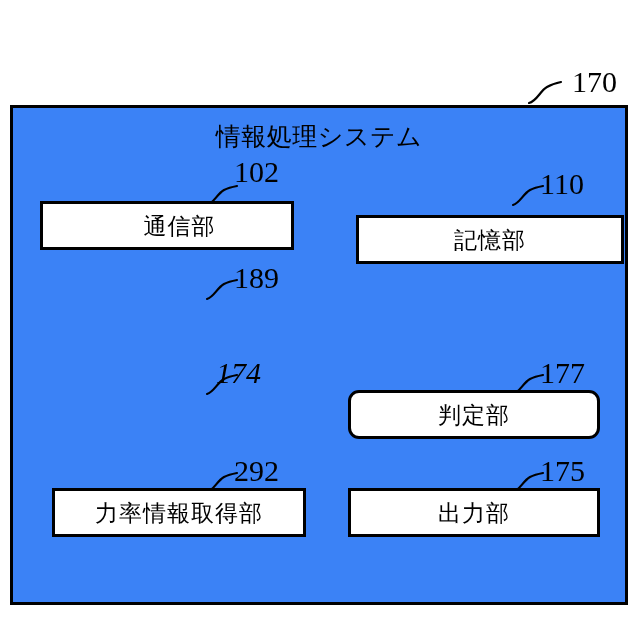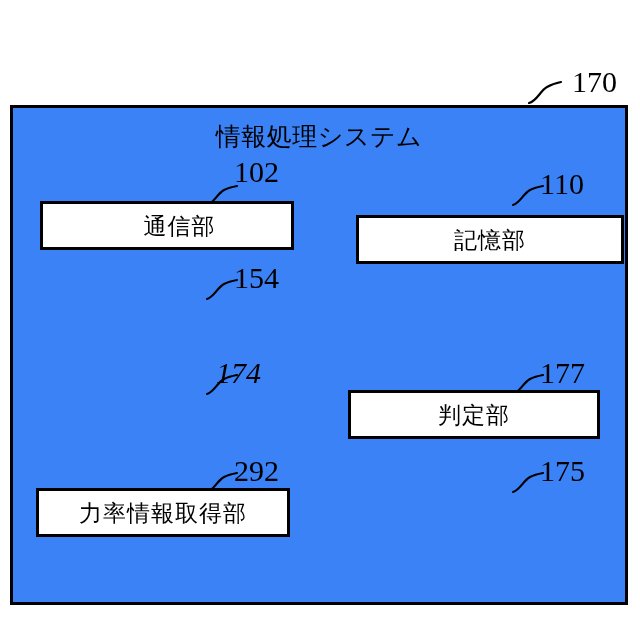--- a/index.html
+++ b/index.html
@@ -100,49 +100,52 @@
     <path d="M2,22 C9,20 12,11 19,7 C23,5 27,4 32,3"></path>
   </svg>
   <div class="ref-num" style="left:234px; top:156px;text-align:right;">102</div>
   <div class="unit-box" style="left:40px; top:201px; width:254px; height:49px;padding-left:25px;">
     <span class="unit-label">通信部</span>
   </div>
 
   <svg class="leader" style="left:205px; top:277px;" width="36" height="26" viewBox="0 0 36 26">
     <path d="M2,22 C9,20 12,11 19,7 C23,5 27,4 32,3"></path>
   </svg>
-  <div class="ref-num" style="left:234px; top:262px;">154</div>
+  <div class="ref-num" style="left:234px; top:262px;">189</div>
 
   <svg class="leader" style="left:205px; top:372px;" width="36" height="26" viewBox="0 0 36 26">
     <path d="M2,22 C9,20 12,11 19,7 C23,5 27,4 32,3"></path>
   </svg>
   <div class="ref-num" style="left:216px; top:357px;font-style:italic;">174</div>
 
   <svg class="leader" style="left:205px; top:470px;" width="36" height="26" viewBox="0 0 36 26">
     <path d="M2,22 C9,20 12,11 19,7 C23,5 27,4 32,3"></path>
   </svg>
   <div class="ref-num" style="left:234px; top:455px;">292</div>
-  <div class="unit-box" style="left:36px; top:488px; width:254px; height:49px;">
+  <div class="unit-box" style="left:52px; top:488px; width:254px; height:49px;">
     <span class="unit-label">力率情報取得部</span>
   </div>
 
   <svg class="leader" style="left:511px; top:183px;" width="36" height="26" viewBox="0 0 36 26">
     <path d="M2,22 C9,20 12,11 19,7 C23,5 27,4 32,3"></path>
   </svg>
   <div class="ref-num" style="left:540px; top:168px;">110</div>
   <div class="unit-box" style="left:356px; top:201px; width:268px; height:49px;margin-top:14px;">
     <span class="unit-label">記憶部</span>
   </div>
 
   <svg class="leader" style="left:511px; top:372px;" width="36" height="26" viewBox="0 0 36 26">
     <path d="M2,22 C9,20 12,11 19,7 C23,5 27,4 32,3"></path>
   </svg>
   <div class="ref-num" style="left:540px; top:357px;text-align:right;">177</div>
-  <div class="unit-box" style="left:348px; top:390px; width:252px; height:49px;">
+  <div class="unit-box" style="left:348px; top:390px; width:252px; height:49px;border-radius:11px;">
     <span class="unit-label">判定部</span>
   </div>
 
   <svg class="leader" style="left:511px; top:470px;" width="36" height="26" viewBox="0 0 36 26">
     <path d="M2,22 C9,20 12,11 19,7 C23,5 27,4 32,3"></path>
   </svg>
   <div class="ref-num" style="left:540px; top:455px;">175</div>
+  <div class="unit-box" style="left:348px; top:488px; width:252px; height:49px;">
+    <span class="unit-label">出力部</span>
+  </div>
 
 </div>
 
 </body></html>

